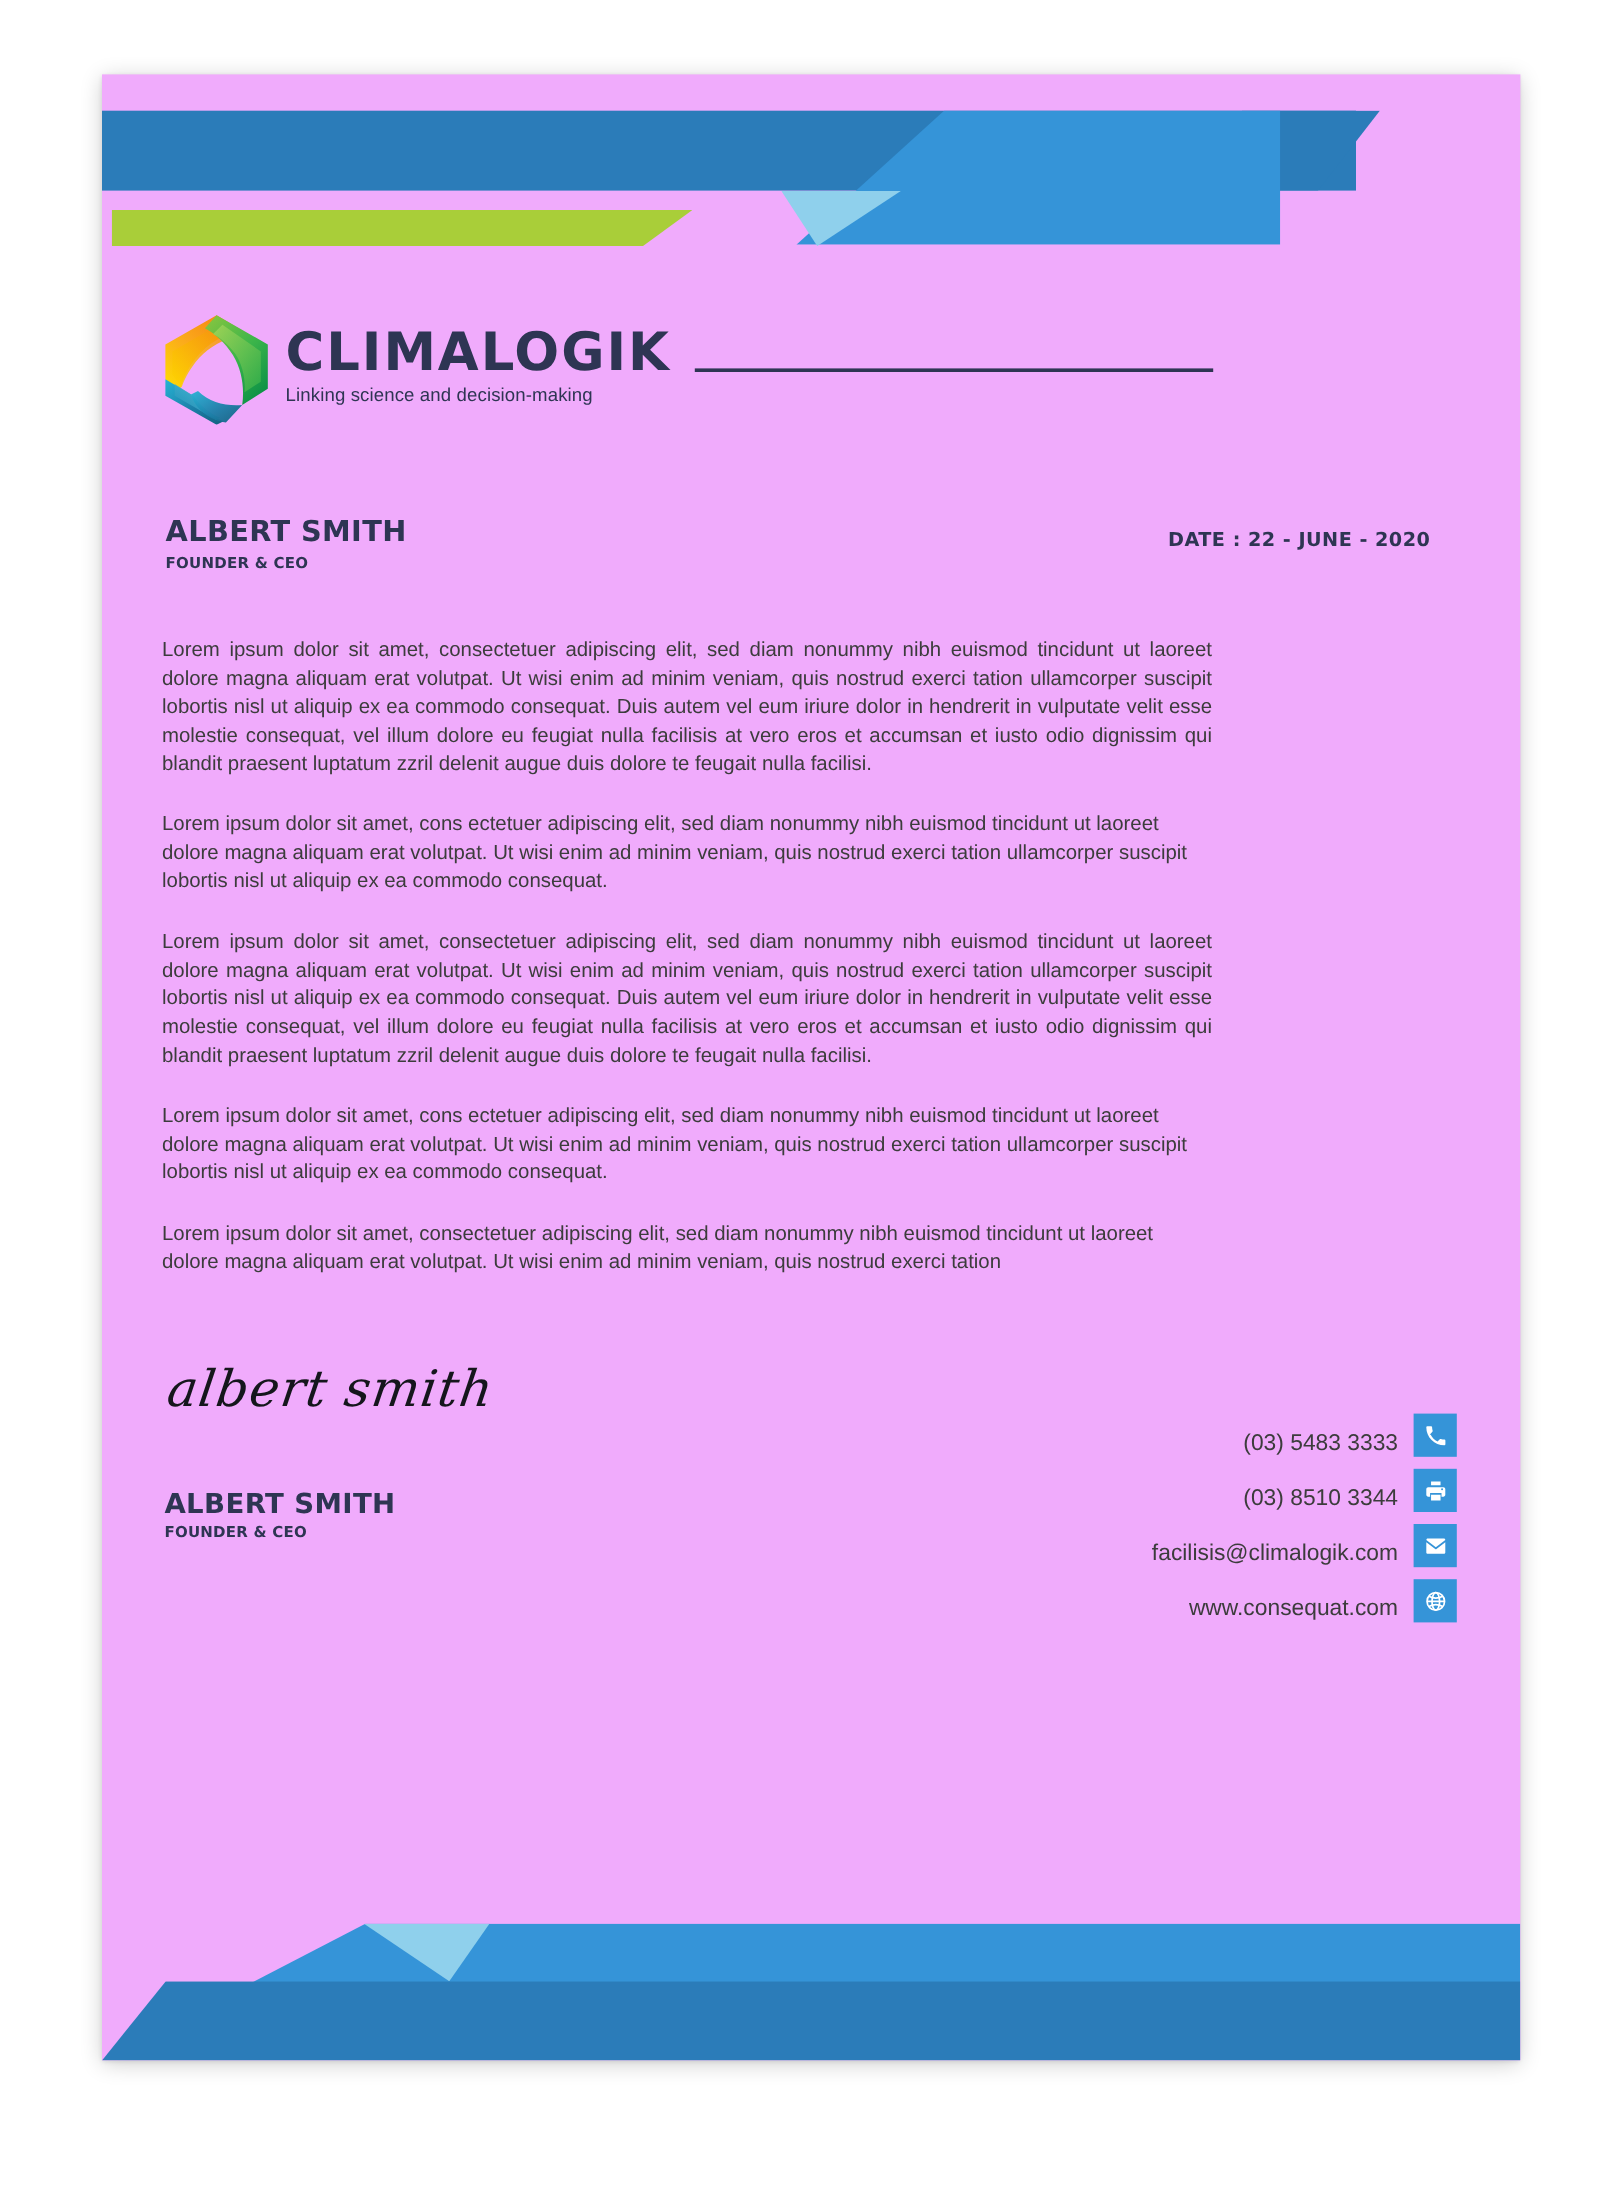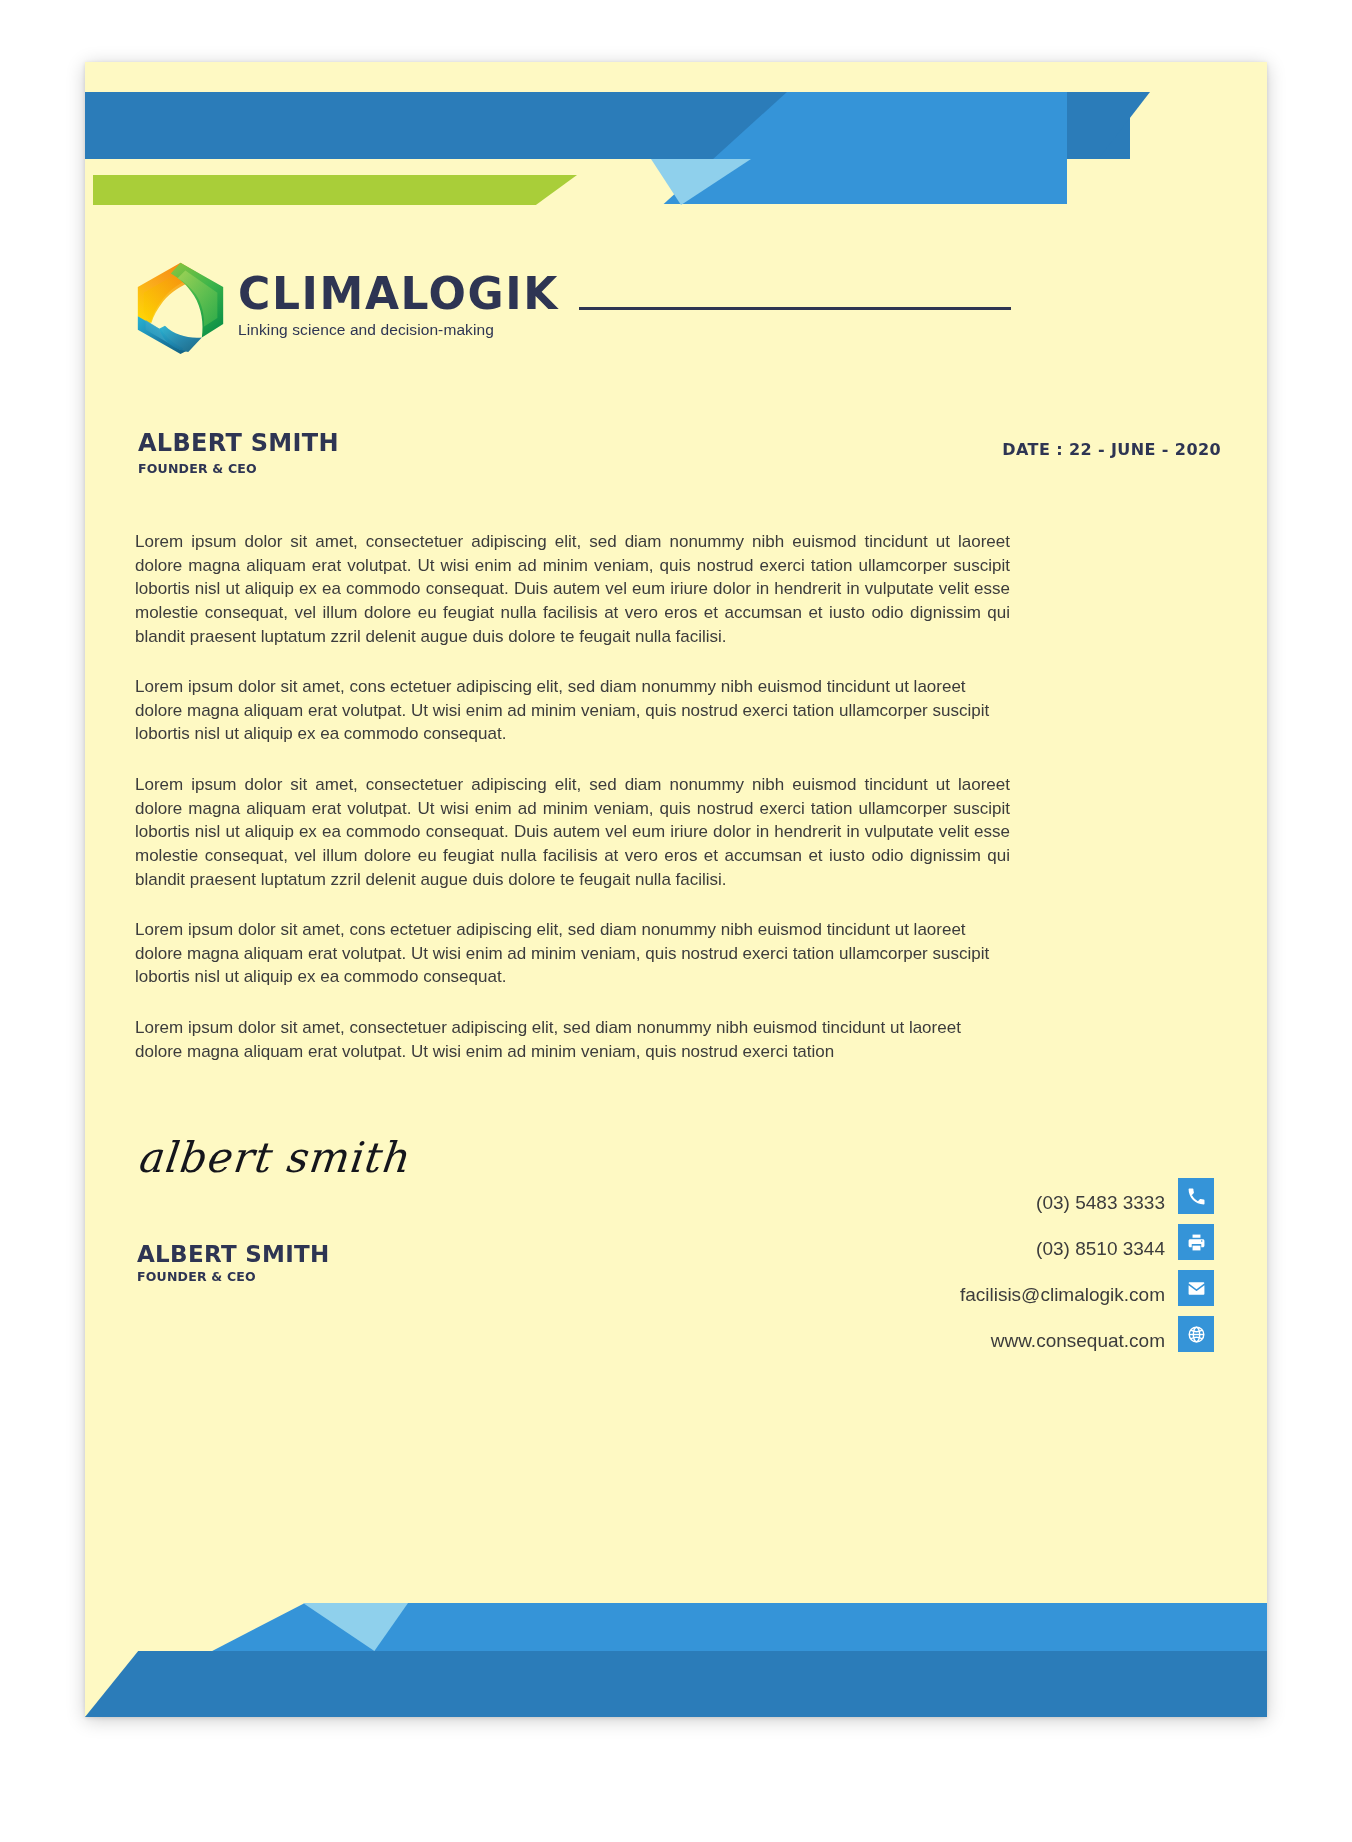--- a/index.html
+++ b/index.html
@@ -19,21 +19,21 @@
     background: #ffffff;
     overflow: hidden;
   }
 
   .sheet {
     position: absolute;
     left: 85px;
     top: 62px;
     width: 1182px;
     height: 1655px;
-    background: #fef9c3;
+    background: #f0abfc;
     box-shadow: 0 3px 18px rgba(0,0,0,0.20), 0 1px 4px rgba(0,0,0,0.12);
   }
 
   
   .deco { position: absolute; }
 
   .hdr-darkblue {
     left: 0px; top: 30px;
     width: 1045px; height: 67px;
     background: #2b7cb9;
@@ -133,21 +133,21 @@
   .sender-role {
     font-size: 12.5px;
     font-weight: 700;
     color: #2e3553;
     letter-spacing: 0.2px;
     margin-top: 3px;
     font-family: "DejaVu Sans", sans-serif;
   }
   .date-line {
     position: absolute;
-    right: 46px; top: 378px;
+    right: 75px; top: 378px;
     font-size: 16px;
     font-weight: 700;
     color: #2e3553;
     letter-spacing: 0.4px;
     font-family: "DejaVu Sans", sans-serif;
   }
 
   
   .body-copy {
     position: absolute;

